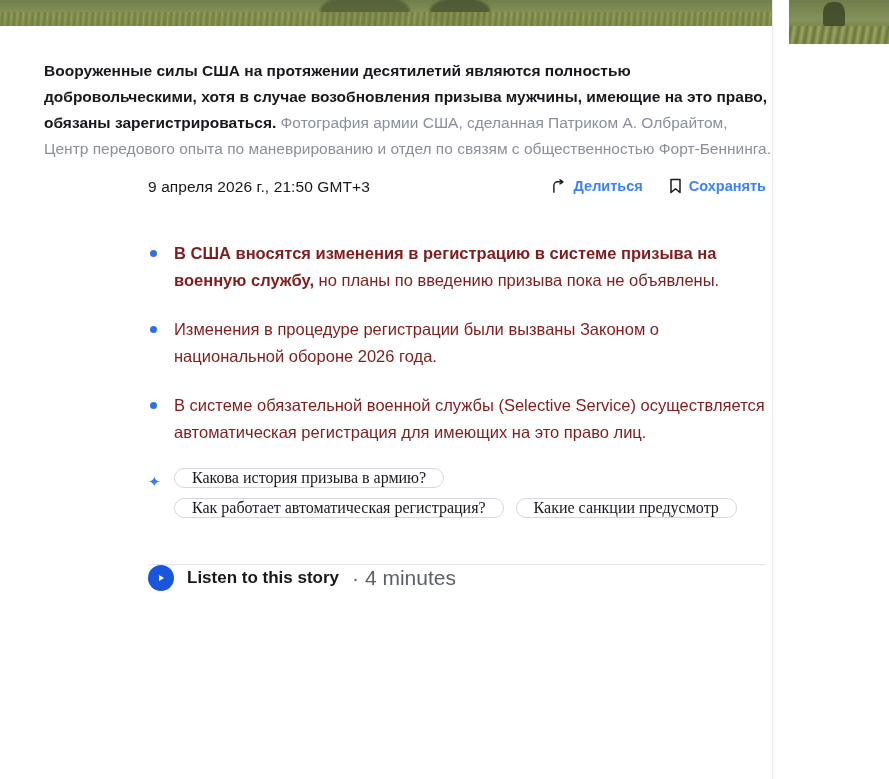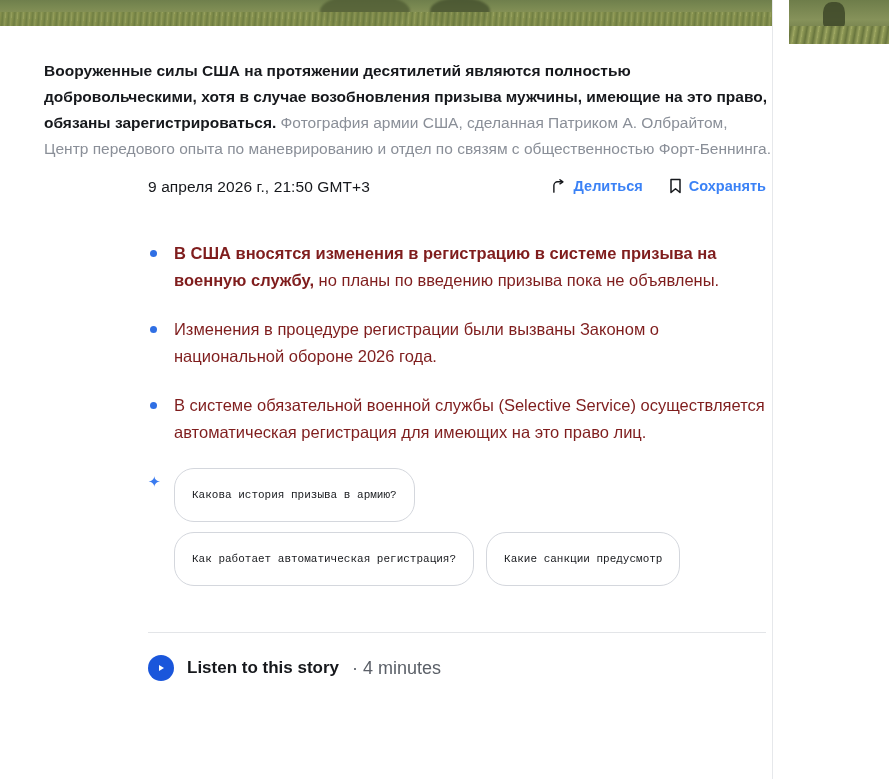--- a/index.html
+++ b/index.html
@@ -189,25 +189,25 @@
   }
   .chips-row {
     display: flex;
     gap: 12px;
     margin-bottom: 10px;
     white-space: nowrap;
   }
   .chip {
     border: 1px solid #d4d7dd;
     border-radius: 20px;
-    padding: 17px 17px;
-    font-size: 11px;
+    padding: 0 17px;
+    font-size: 16px;
     color: #16181c;
     background: #fff;
-    font-family: Liberation Mono, monospace;
+    font-family: Liberation Serif, serif;
     cursor: pointer;
     line-height: 18px;
     flex: 0 0 auto;
   }
   .chips-clip {
     overflow: hidden;
     width: 618px;
   }
 
   
@@ -226,41 +226,40 @@
   .divider {
     margin-top: 36px;
     border-top: 1px solid #e3e5e8;
   }
 
   
   .listen {
     display: flex;
     align-items: center;
     gap: 13px;
-    margin-top: 22px;
   }
   .play-btn {
     width: 26px;
     height: 26px;
     border-radius: 50%;
     background: #1a56db;
     display: flex;
     align-items: center;
     justify-content: center;
     cursor: pointer;
     flex: 0 0 auto;
   }
   .play-btn svg { display:block; }
   .listen-label {
     font-size: 17px;
     font-weight: 700;
     color: #16181c;
   }
   .listen-dur {
-    font-size: 18px;
+    font-size: 21px;
     color: #5b6068;
     font-weight: 400;
   }
 
   
   .vrule {
     position: absolute;
     left: 772px;
     top: 0;
     bottom: 0;

